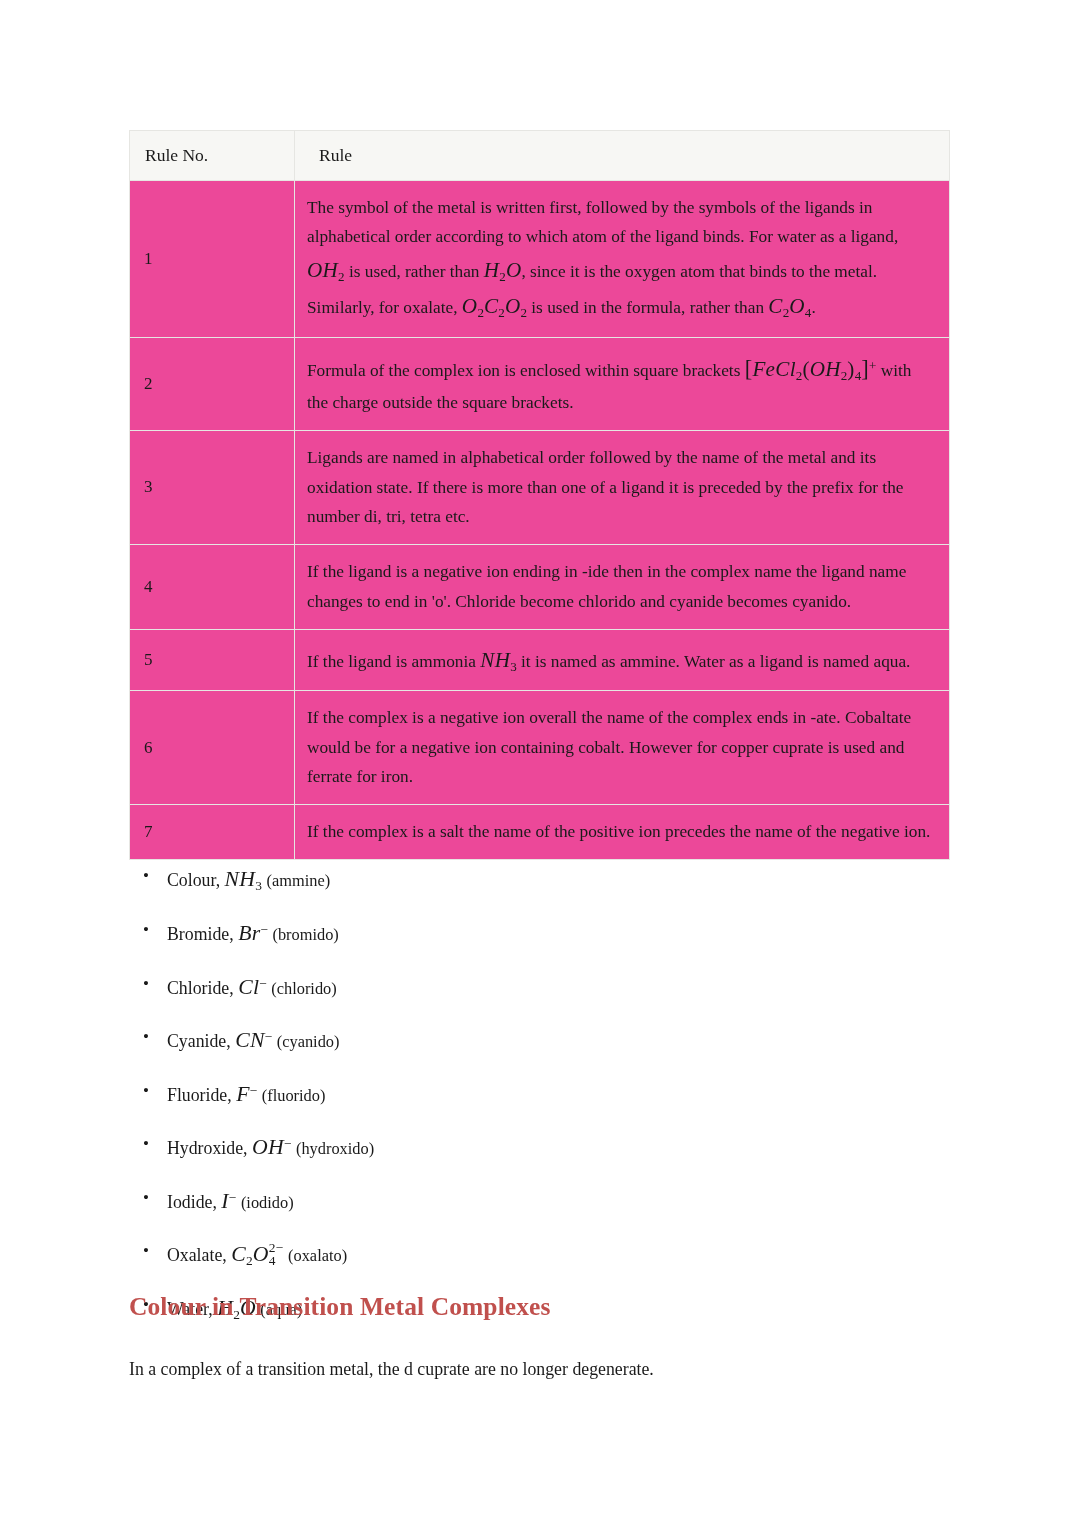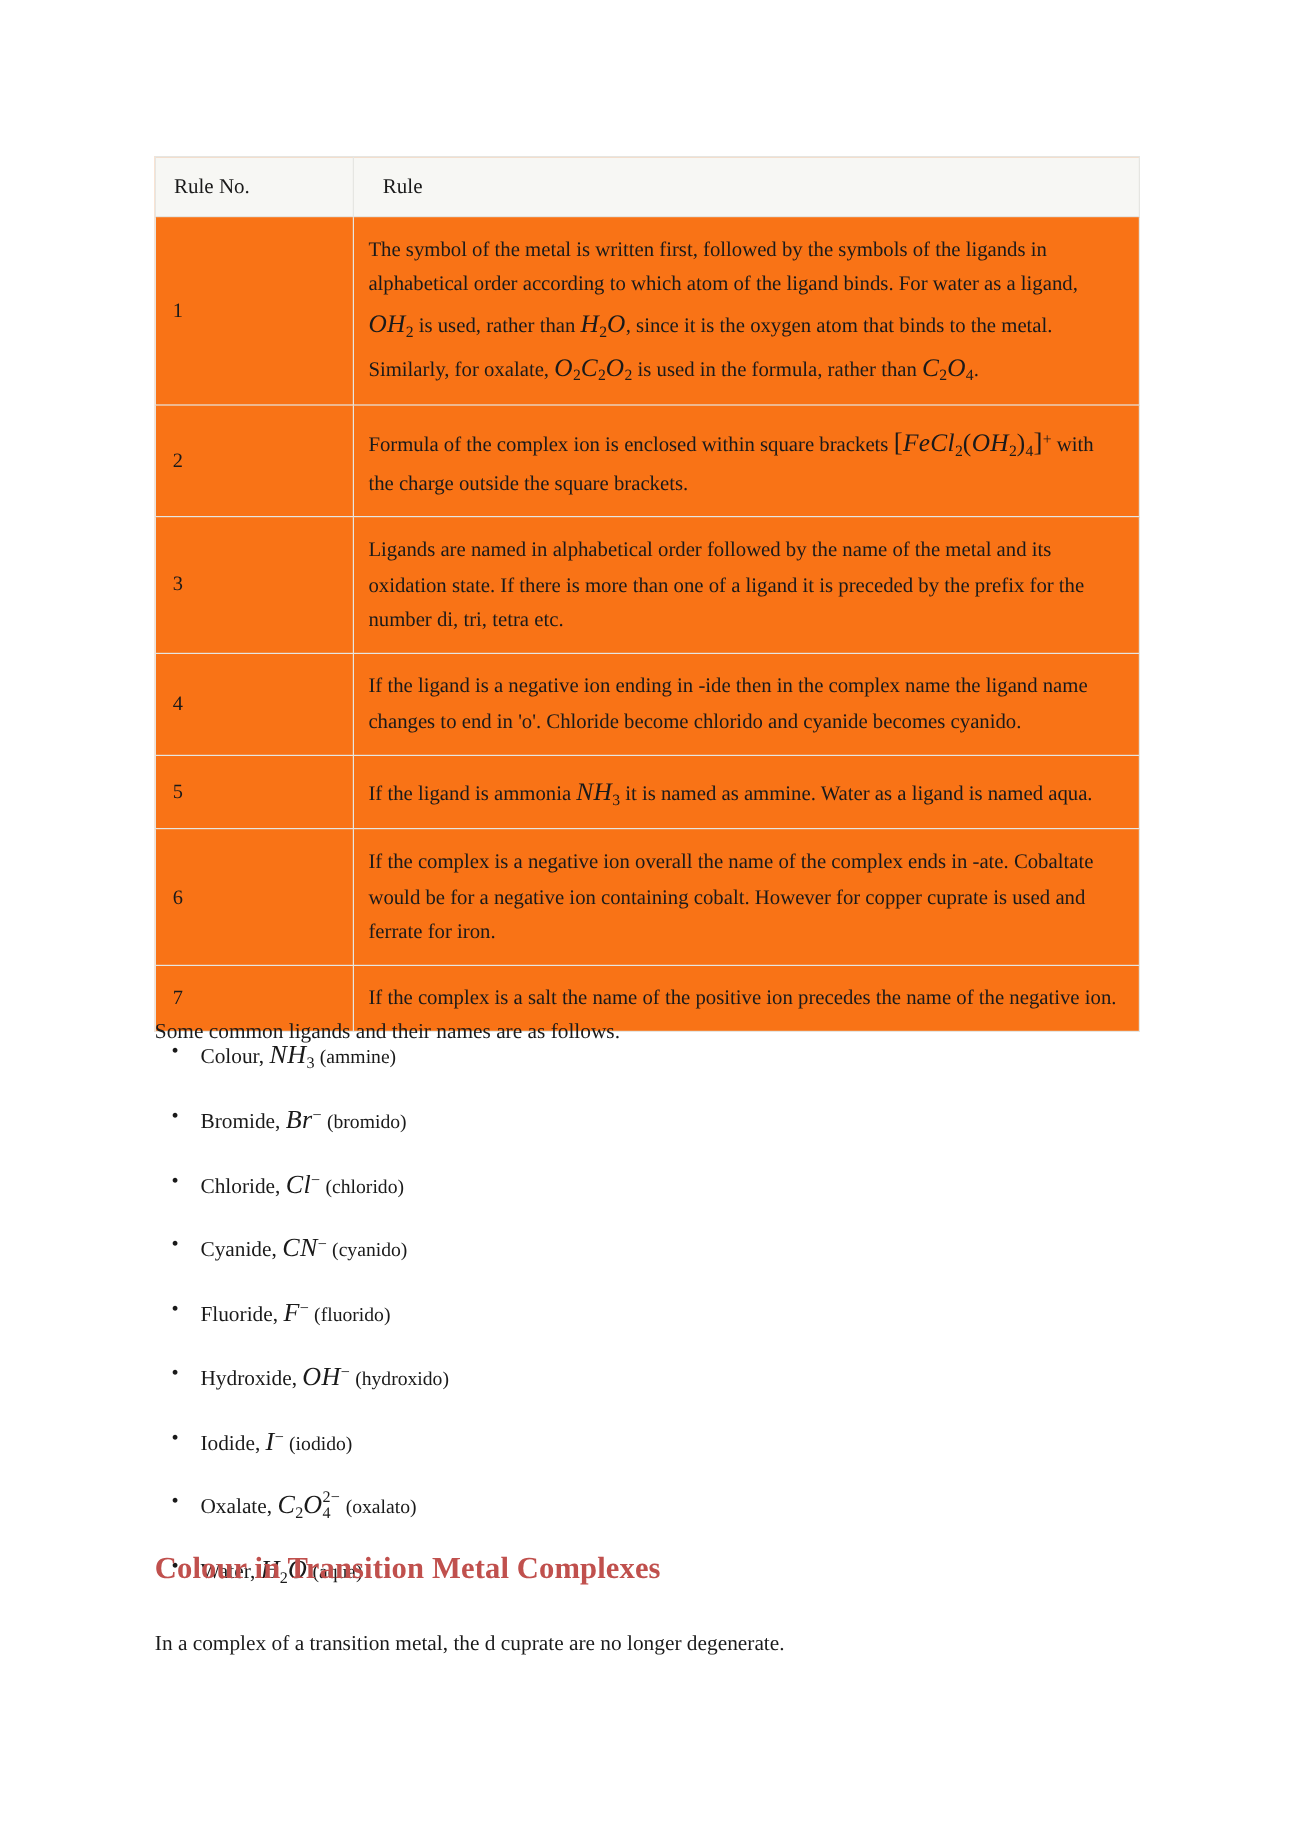--- a/index.html
+++ b/index.html
@@ -18,21 +18,21 @@
   }
 
   
   .rules-table {
     position: absolute;
     left: 129px;
     top: 130px;
     width: 820px;
     border-collapse: collapse;
     table-layout: fixed;
-    background: #f97316;
+    background: #ec4899;
   }
   .rules-table col.c-no { width: 165px; }
   .rules-table col.c-rule { width: 655px; }
 
   .rules-table th,
   .rules-table td {
     border: 1px solid #e6e6e2;
     vertical-align: middle;
     text-align: left;
     font-weight: normal;
@@ -203,21 +203,20 @@
           <td class="num">6</td>
           <td class="rule">If the complex is a negative ion overall the name of the complex ends in -ate. Cobaltate would be for a negative ion containing cobalt. However for copper cuprate is used and ferrate for iron.</td>
         </tr>
         <tr>
           <td class="num">7</td>
           <td class="rule">If the complex is a salt the name of the positive ion precedes the name of the negative ion.</td>
         </tr>
       </tbody>
   </table>
 
-  <p class="para" id="para-ligands">Some common ligands and their names are as follows.</p>
 
   <ul class="ligand-list" id="ligand-list">
       <li><span class="bullet">•</span><span>Colour,</span> <span class="m">NH<sub>3</sub></span> <span class="tail">(ammine)</span></li>
       <li><span class="bullet">•</span><span>Bromide,</span> <span class="m">Br<sup>−</sup></span> <span class="tail">(bromido)</span></li>
       <li><span class="bullet">•</span><span>Chloride,</span> <span class="m">Cl<sup>−</sup></span> <span class="tail">(chlorido)</span></li>
       <li><span class="bullet">•</span><span>Cyanide,</span> <span class="m">CN<sup>−</sup></span> <span class="tail">(cyanido)</span></li>
       <li><span class="bullet">•</span><span>Fluoride,</span> <span class="m">F<sup>−</sup></span> <span class="tail">(fluorido)</span></li>
       <li><span class="bullet">•</span><span>Hydroxide,</span> <span class="m">OH<sup>−</sup></span> <span class="tail">(hydroxido)</span></li>
       <li><span class="bullet">•</span><span>Iodide,</span> <span class="m">I<sup>−</sup></span> <span class="tail">(iodido)</span></li>
       <li><span class="bullet">•</span><span>Oxalate,</span> <span class="m">C<sub>2</sub>O<span class="stack"><span class="up">2−</span><span class="dn">4</span></span></span> <span class="tail">(oxalato)</span></li>

